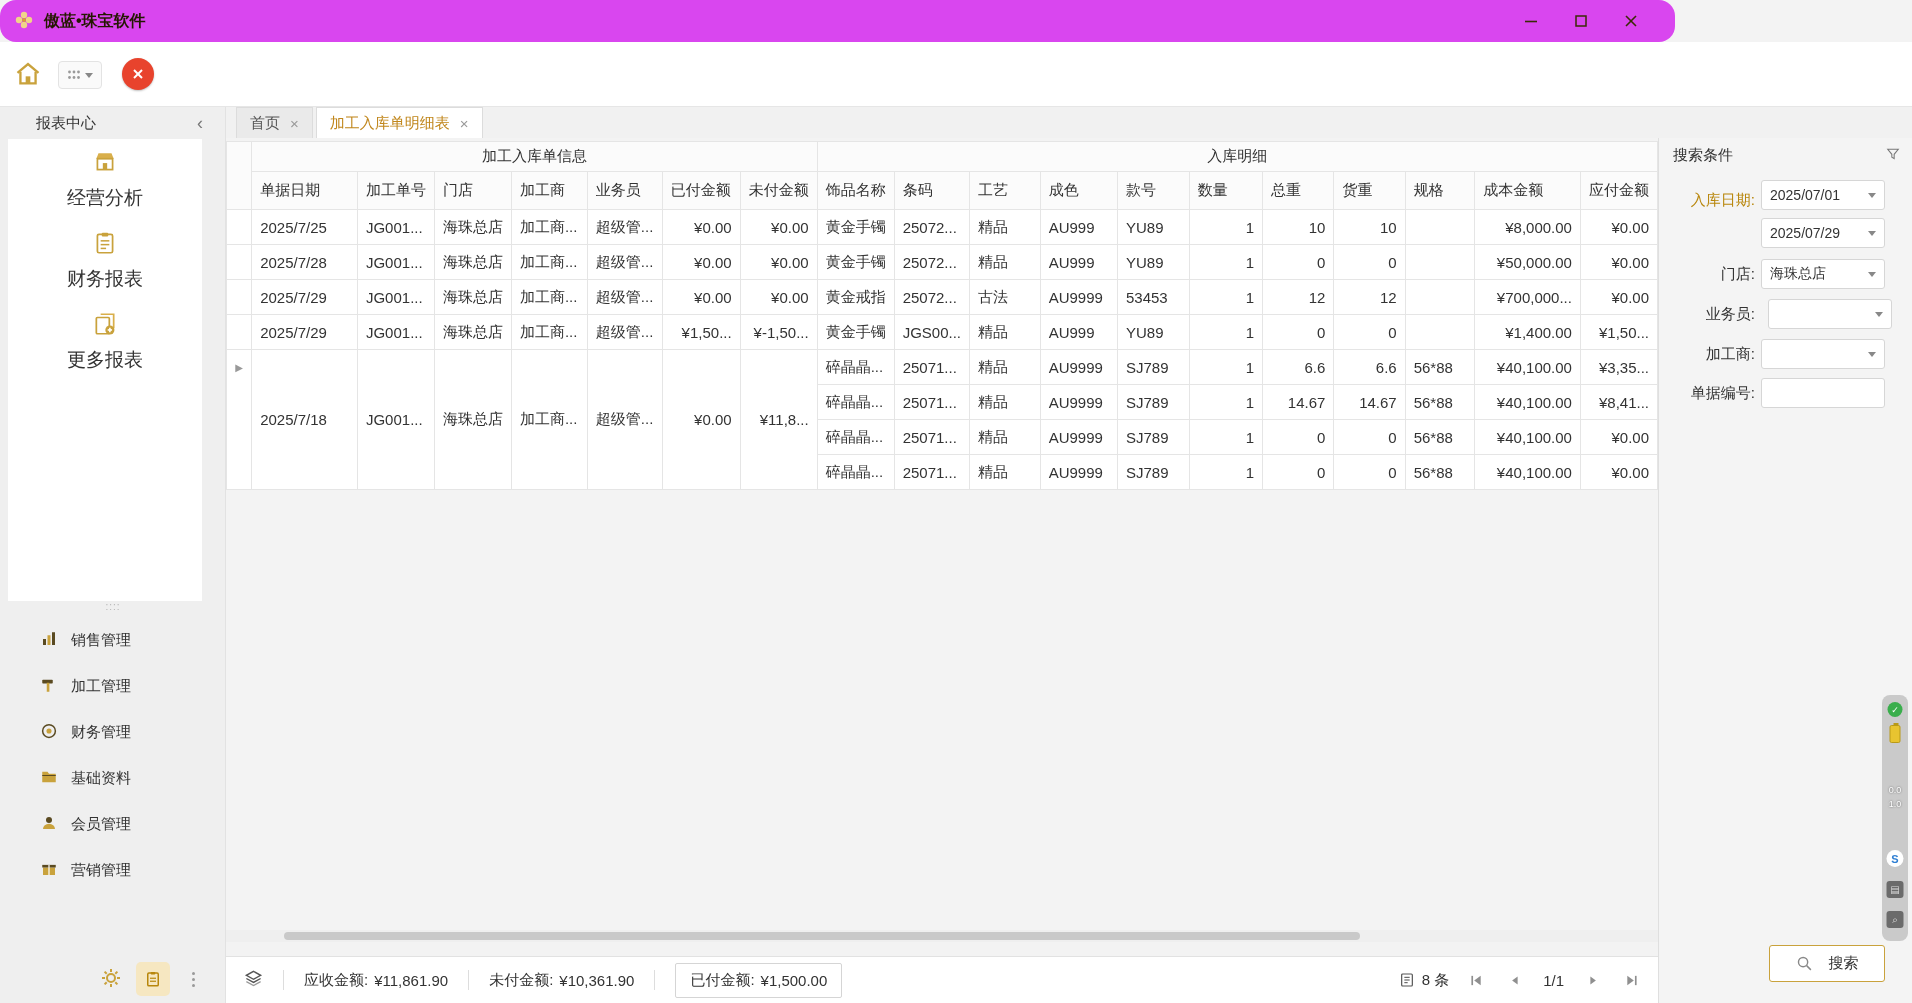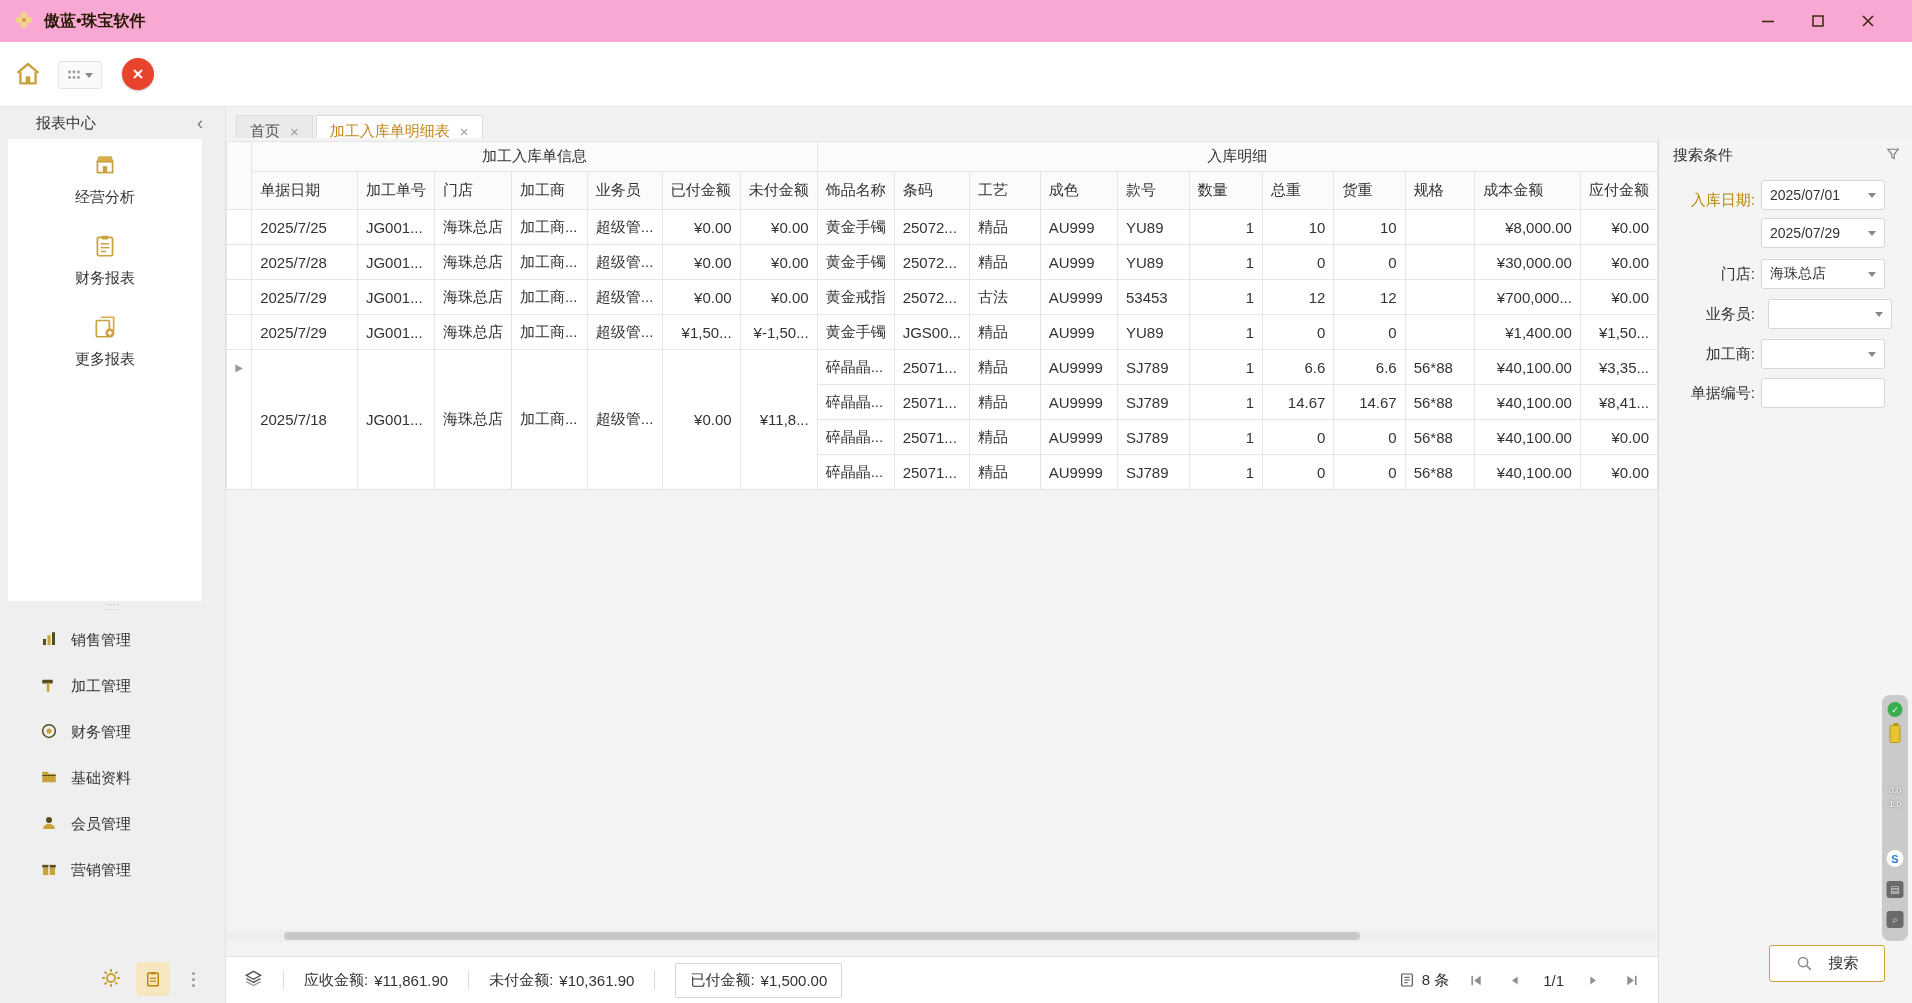--- a/index.html
+++ b/index.html
@@ -1,51 +1,51 @@
 <!DOCTYPE html>
 <html><head>
 <meta charset="utf-8">
 <style>
   *{margin:0;padding:0;box-sizing:border-box;}
   html,body{width:1912px;height:1003px;}
   body{font-family:"Liberation Sans","DejaVu Sans",sans-serif;background:#F3F3F3;position:relative;overflow:hidden;color:#333;font-size:15px;}
 
   
-  .titlebar{position:absolute;left:0;top:0;width:1912px;height:42px;background:#f9a8d4;display:flex;align-items:center;justify-content:space-between;padding:0 18px 0 14px;}
+  .titlebar{position:absolute;left:0;top:0;width:1675px;height:42px;background:#d946ef;display:flex;align-items:center;justify-content:space-between;padding:0 18px 0 14px;border-radius:16px;}
   .tb-left{display:flex;align-items:center;gap:10px;}
   .app-title{font-size:16px;font-weight:700;color:#241800;}
   .tb-controls{display:flex;align-items:center;gap:30px;margin-right:16px;}
   .win-btn{width:20px;height:20px;display:flex;align-items:center;justify-content:center;cursor:pointer;}
 
   
   .toolbar{position:absolute;left:0;top:42px;width:1912px;height:65px;background:#fff;border-bottom:1px solid #E6E6E6;}
   .home-btn{position:absolute;left:14px;top:18px;cursor:pointer;}
   .more-dd{position:absolute;left:58px;top:19px;width:44px;height:28px;background:#FAFAFA;border:1px solid #E3E3E3;border-radius:4px;display:flex;align-items:center;justify-content:center;gap:4px;cursor:pointer;}
   .dd-chev{width:0;height:0;border-left:4px solid transparent;border-right:4px solid transparent;border-top:5px solid #888;}
   .closeall{position:absolute;left:122px;top:16px;width:32px;height:32px;border-radius:50%;background:#E8432D;display:flex;align-items:center;justify-content:center;cursor:pointer;box-shadow:0 1px 2px rgba(0,0,0,.25);}
 
   
   .sidebar{position:absolute;left:0;top:107px;width:226px;height:896px;background:#EFEFEF;border-right:1px solid #E2E2E2;}
   .sb-header{height:32px;display:flex;align-items:center;justify-content:space-between;padding:0 22px 0 36px;font-size:15px;color:#333;}
   .sb-collapse{color:#777;font-size:18px;cursor:pointer;line-height:1;}
   .sb-panel{position:absolute;left:8px;top:32px;width:194px;height:462px;background:#fff;}
   .report-item{height:81px;display:flex;flex-direction:column;align-items:center;justify-content:center;gap:7px;cursor:pointer;}
   .report-item.selected{background:#E5E5E5;}
-  .rlabel{font-size:15px;color:#333;}
+  .rlabel{font-size:19px;color:#333;}
   .sb-handle{position:absolute;top:494px;left:0;width:226px;text-align:center;color:#B5B5B5;font-size:10px;letter-spacing:1px;}
   .sb-menu{position:absolute;top:510px;left:0;width:226px;}
   .menu-item{height:46px;display:flex;align-items:center;padding-left:40px;gap:13px;font-size:15px;color:#333;cursor:pointer;}
   .sb-footer{position:absolute;bottom:0;left:0;width:226px;height:48px;}
   .gear-btn{position:absolute;left:100px;top:12px;cursor:pointer;}
   .clip-btn{position:absolute;left:136px;top:7px;width:34px;height:34px;background:#F6E7C1;border-radius:5px;display:flex;align-items:center;justify-content:center;cursor:pointer;}
   .dots-btn{position:absolute;left:186px;top:10px;width:14px;height:28px;display:flex;flex-direction:column;align-items:center;justify-content:center;gap:3px;cursor:pointer;}
   .dots-btn i{width:3px;height:3px;border-radius:50%;background:#999;}
 
   
-  .tabbar{position:absolute;left:226px;top:107px;width:1686px;height:40px;background:#F1F1F1;border-bottom:1px solid #0ea5e9;display:flex;align-items:flex-end;padding-left:10px;}
+  .tabbar{position:absolute;left:226px;top:107px;width:1686px;height:40px;background:#F1F1F1;border-bottom:6px solid #0ea5e9;display:flex;padding-left:10px;}
   .tab{height:31px;display:inline-flex;align-items:center;gap:10px;padding:0 13px;font-size:15px;color:#555;background:#EAEAEA;border:1px solid #DCDCDC;border-bottom:none;margin-right:3px;cursor:pointer;white-space:nowrap;}
   .tab.active{background:#FFFFFF;color:#C0861B;}
   .tab-close{color:#999;font-size:15px;}
 
   
   .content{position:absolute;left:226px;top:138px;width:1432px;height:865px;background:#F3F3F3;}
   .report-table{position:absolute;left:0;top:3px;border-collapse:collapse;table-layout:fixed;background:#fff;}
   .report-table th,.report-table td{border:1px solid #E5E5E5;white-space:nowrap;overflow:hidden;font-weight:400;}
   .report-table th{height:38px;font-size:15px;color:#333;text-align:left;padding:0 8px;background:#FBFBFB;}
   .report-table th.group{height:30px;text-align:center;}
@@ -366,21 +366,21 @@
           <td rowspan="1" class="num">¥0.00</td>
           <td>黄金手镯</td>
           <td>25072...</td>
           <td>精品</td>
           <td>AU999</td>
           <td>YU89</td>
           <td class="num">1</td>
           <td class="num">0</td>
           <td class="num">0</td>
           <td></td>
-          <td class="num">¥30,000.00</td>
+          <td class="num">¥50,000.00</td>
           <td class="num">¥0.00</td>
         </tr>
         <tr>
           <td rowspan="1" class="c-arrow"></td>
           <td rowspan="1">2025/7/29</td>
           <td rowspan="1">JG001...</td>
           <td rowspan="1">海珠总店</td>
           <td rowspan="1">加工商...</td>
           <td rowspan="1">超级管...</td>
           <td rowspan="1" class="num">¥0.00</td>

